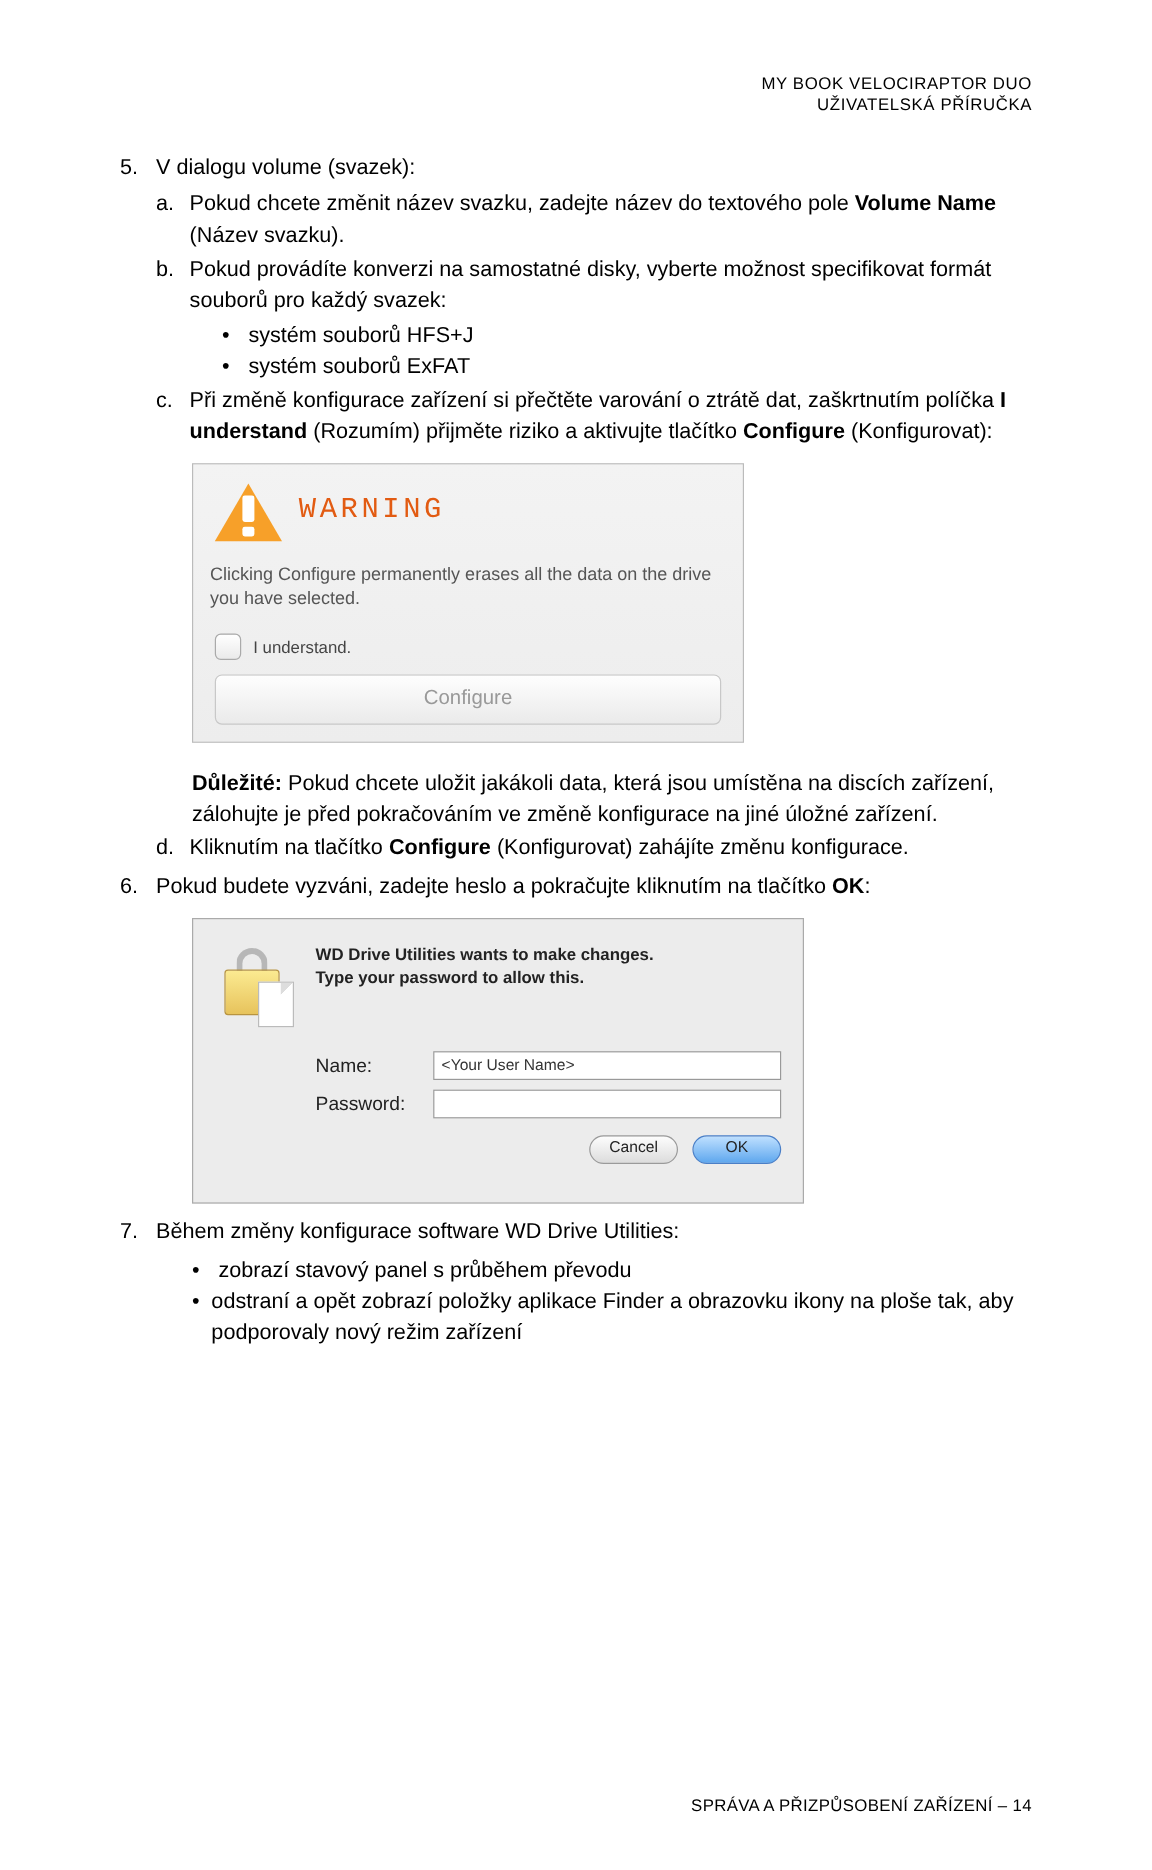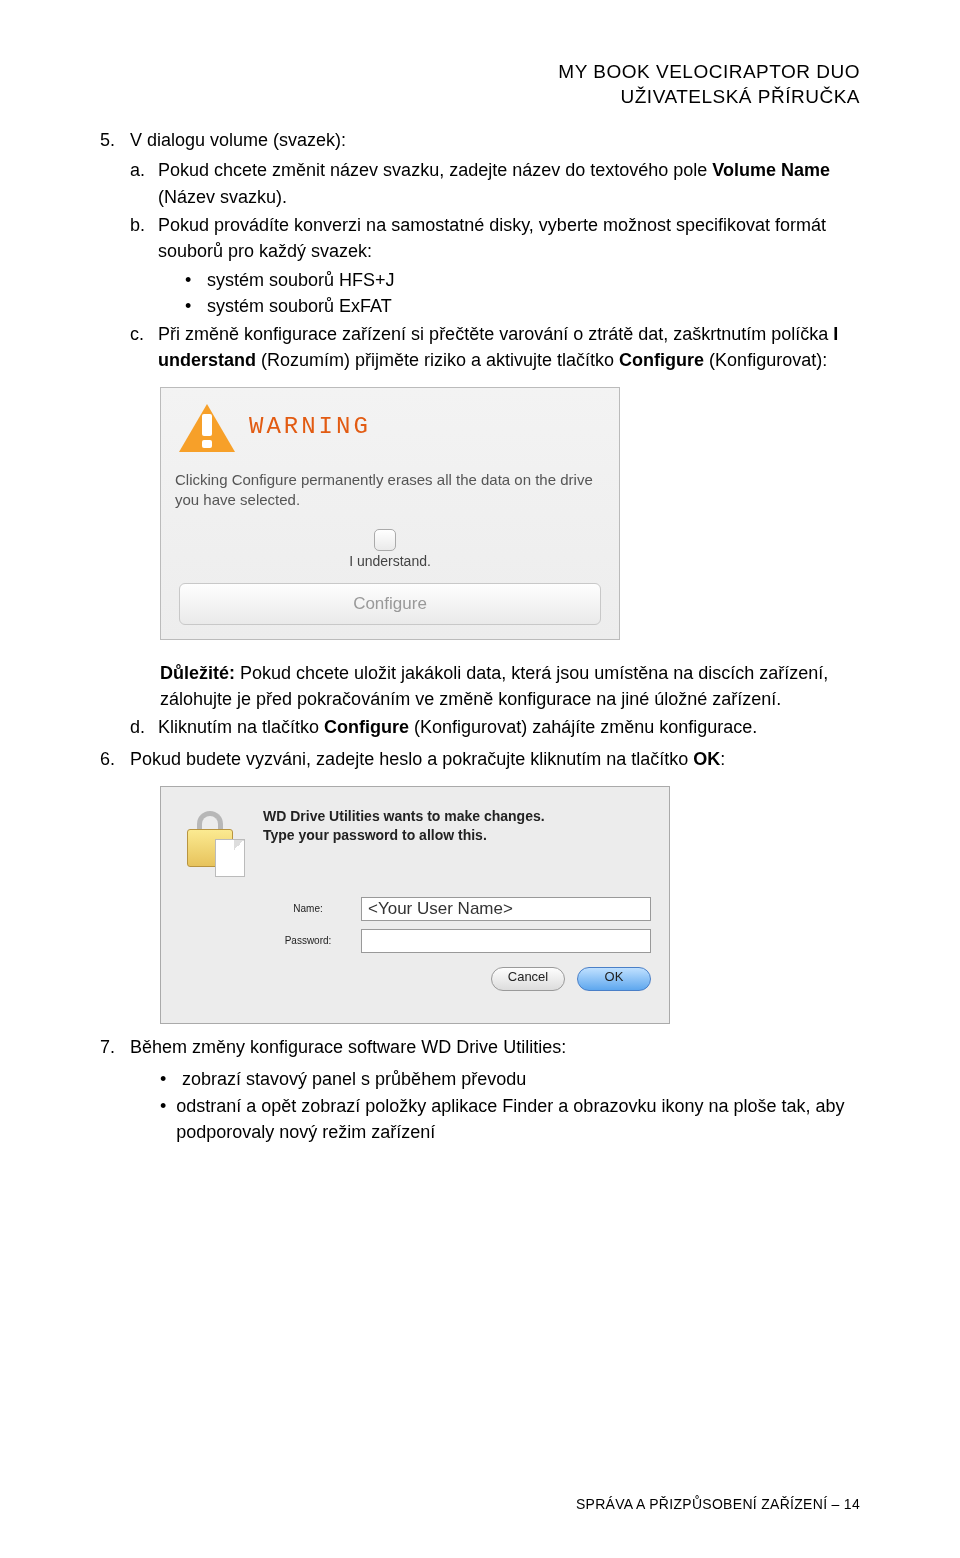--- a/index.html
+++ b/index.html
@@ -7,24 +7,24 @@
     width: 960px;
     height: 1558px;
     background: #ffffff;
     font-family: Arial, Helvetica, sans-serif;
     color: #000;
     position: relative;
     padding: 60px 100px 60px 100px;
   }
   .header {
     text-align: right;
-    font-size: 19px;
+    font-size: 14px;
     letter-spacing: 0.5px;
     line-height: 1.3;
-    margin-bottom: 18px;
+    margin-bottom: 30px;
   }
   .content {
     font-size: 18px;
     line-height: 1.45;
   }
   .list-item-5 { display: flex; margin-bottom: 4px; }
   .list-item-5 .num { width: 30px; }
   .list-item-5 .txt { flex: 1; }
   .sub-a, .sub-b, .sub-c, .sub-d { display: flex; margin-left: 30px; margin-top: 2px; }
   .sub-a .let, .sub-b .let, .sub-c .let, .sub-d .let { width: 28px; }
@@ -63,21 +63,21 @@
   .tri-inner {
     position: absolute; top: 12px; left: 23px;
     width: 10px; height: 22px; background: #fff; border-radius: 2px;
   }
   .tri-dot {
     position: absolute; top: 38px; left: 23px;
     width: 10px; height: 8px; background: #fff; border-radius: 2px;
   }
   .warn-title { color: #e25b12; font-size: 24px; letter-spacing: 3px; margin-left: 14px; margin-top: 8px; font-weight: 400; font-family: Liberation Mono, monospace; }
   .warn-text { padding: 8px 18px 14px 14px; font-size: 15px; color: #555; line-height: 1.35; }
-  .understand-row { margin: 4px 18px 12px 18px; display: flex; align-items: center; flex-direction: column; }
+  .understand-row { margin: 4px 18px 12px 18px; display: flex; align-items: center; }
   .chk {
     width: 22px; height: 22px; border: 1px solid #aaa; border-radius: 5px;
     background: linear-gradient(#fff,#eaeaea); margin-right: 10px;
   }
   .configure-btn {
     margin: 4px 18px 0 18px;
     height: 42px; border: 1px solid #c8c8c8; border-radius: 6px;
     background: linear-gradient(#fefefe,#eaeaea);
     display: flex; align-items: center; justify-content: center;
     color: #999; font-size: 17px;
@@ -109,24 +109,24 @@
     position:absolute; left:36px; top:32px; width:30px; height:38px; background:#fff;
     border:1px solid #bbb;
   }
   .paper::before {
     content:""; position:absolute; right:0; top:0; width:10px; height:10px;
     background: linear-gradient(135deg,#ddd 50%, transparent 50%);
   }
   .auth-msg { margin-left: 14px; font-weight: bold; font-size: 14px; line-height: 1.35; }
   .auth-fields { margin-top: 20px; }
   .fld { display:flex; align-items:center; justify-content:flex-end; margin-bottom:8px; }
-  .fld label { width:90px; text-align:center; margin-right:8px; font-size:10px; }
+  .fld label { width:90px; text-align:left; margin-right:8px; font-size:16px; }
   .fld .inp {
     width: 290px; height: 24px; border:1px solid #999; background:#fff;
-    padding: 0 6px; font-size: 17px; color:#333; display:flex; align-items:center;
+    padding: 0 6px; font-size: 13px; color:#333; display:flex; align-items:center;
   }
   .auth-btns { display:flex; justify-content:flex-end; margin-top:14px; gap:12px; }
   .mac-btn {
     min-width: 74px; height: 24px; border:1px solid #9a9a9a; border-radius:12px;
     background: linear-gradient(#fdfdfd,#dcdcdc); font-size:13px;
     display:flex; justify-content:center;
   }
   .mac-btn.primary {
     background: linear-gradient(#bfe0ff,#5ea7ee);
     border-color:#4a7fc7;

